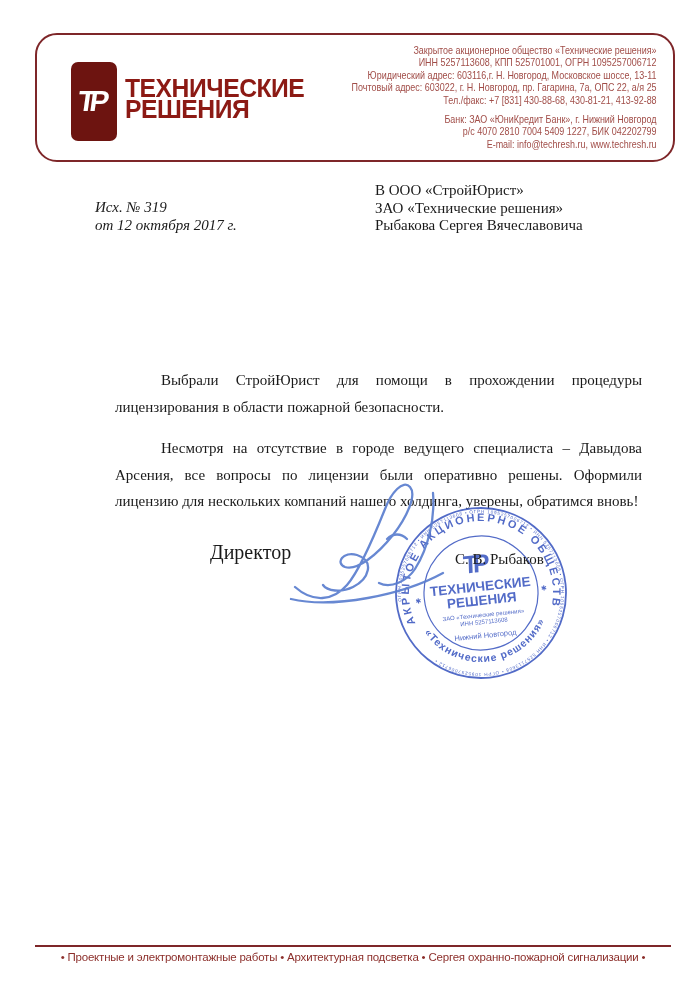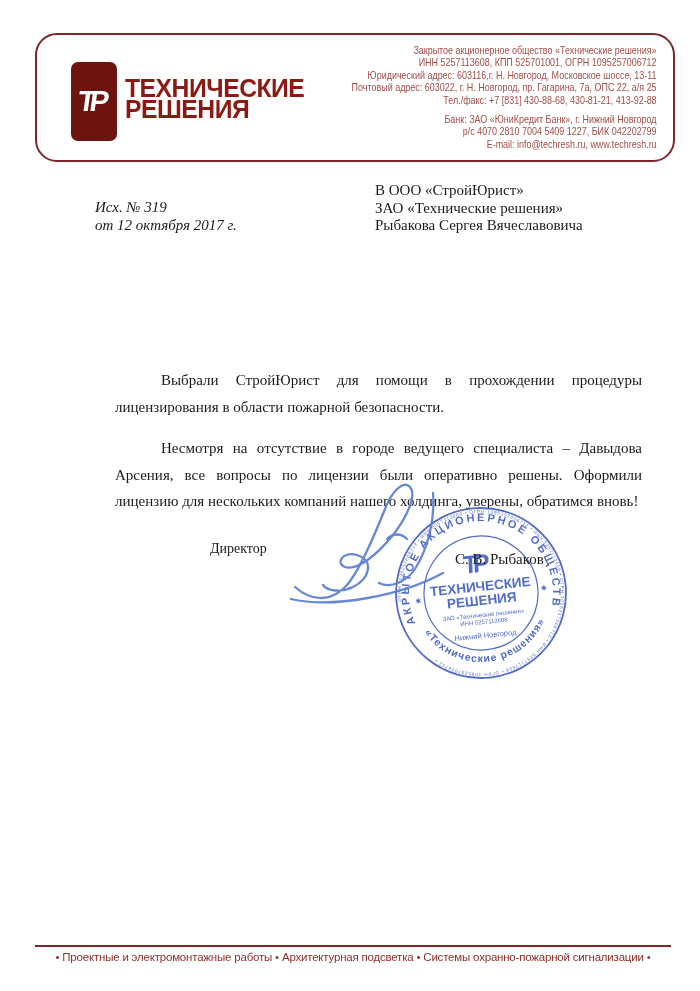--- a/index.html
+++ b/index.html
@@ -25,21 +25,21 @@
   
   .ref-block{position:absolute;left:95px;top:199px;font-size:15px;line-height:17.5px;font-style:italic;}
   .addr-block{position:absolute;left:375px;top:182px;font-size:15px;line-height:17.5px;font-family:Liberation Serif, serif;}
 
   
   .body-text{position:absolute;left:100px;top:352px;width:557px;
              font-size:15px;line-height:26.5px;text-align:justify;}
   .body-text p{margin:15px;text-indent:46px;}
 
   
-  .sig-title{position:absolute;left:210px;top:541px;font-size:14px;z-index:4;}
+  .sig-title{position:absolute;left:210px;top:541px;font-size:20px;z-index:4;}
   .sig-name{position:absolute;left:455px;top:551px;font-size:15px;z-index:4;}
   .signature-svg{position:absolute;left:283px;top:477px;z-index:3;}
   .stamp-svg{position:absolute;left:392px;top:504px;z-index:2;opacity:0.88;}
 
   
   .footer-rule{position:absolute;left:35px;top:945px;width:636px;height:2px;background:#7e2629;}
   .footer-text{position:absolute;left:35px;top:951px;width:636px;text-align:center;
                font-family:"Liberation Sans",sans-serif;font-size:11.5px;letter-spacing:-0.2px;
                color:#8c2f2b;}
   svg text{font-family:"Liberation Sans",sans-serif;}
@@ -123,15 +123,15 @@
       <text x="89" y="68" font-size="25" font-weight="bold" letter-spacing="-5" stroke="none" text-anchor="middle" transform="skewX(-4)">ТР</text>
       <text x="89" y="87" font-size="13.5" font-weight="bold" stroke="none" text-anchor="middle">ТЕХНИЧЕСКИЕ</text>
       <text x="89" y="101" font-size="13.5" font-weight="bold" stroke="none" text-anchor="middle">РЕШЕНИЯ</text>
       <text x="89" y="113" font-size="6" stroke="none" text-anchor="middle">ЗАО «Технические решения»</text>
       <text x="89" y="120" font-size="6" stroke="none" text-anchor="middle">ИНН 5257113608</text>
       <text x="89" y="134" font-size="7.5" stroke="none" text-anchor="middle">Нижний Новгород</text>
     </g>
   </svg>
 
   <div class="footer-rule"></div>
-  <div class="footer-text">• Проектные и электромонтажные работы • Архитектурная подсветка • Системы охранно-пожарной сигнализации •</div>
+  <div class="footer-text">• Проектные и электромонтажные работы • Архитектурная подсветка • Сергея охранно-пожарной сигнализации •</div>
 
 </div>
 
 </body></html>

